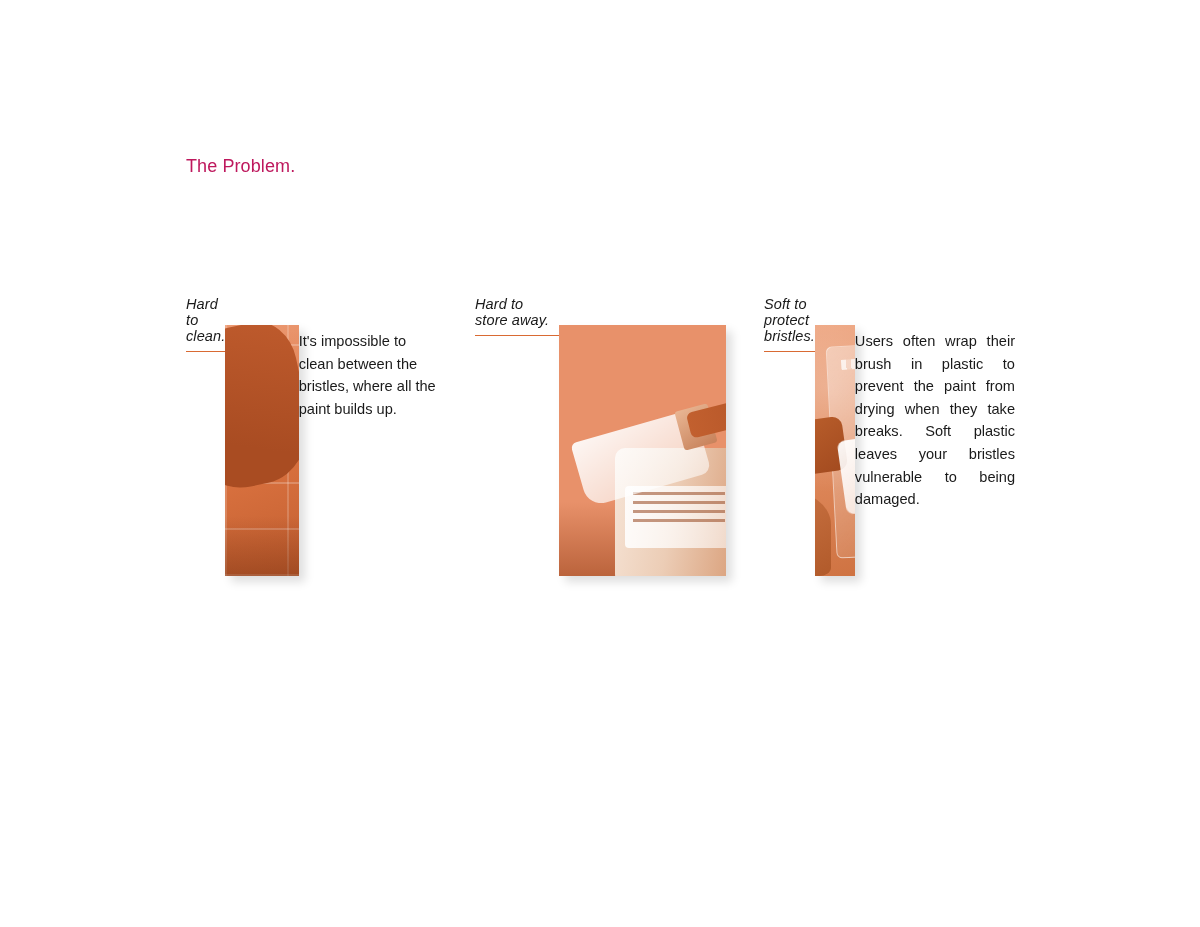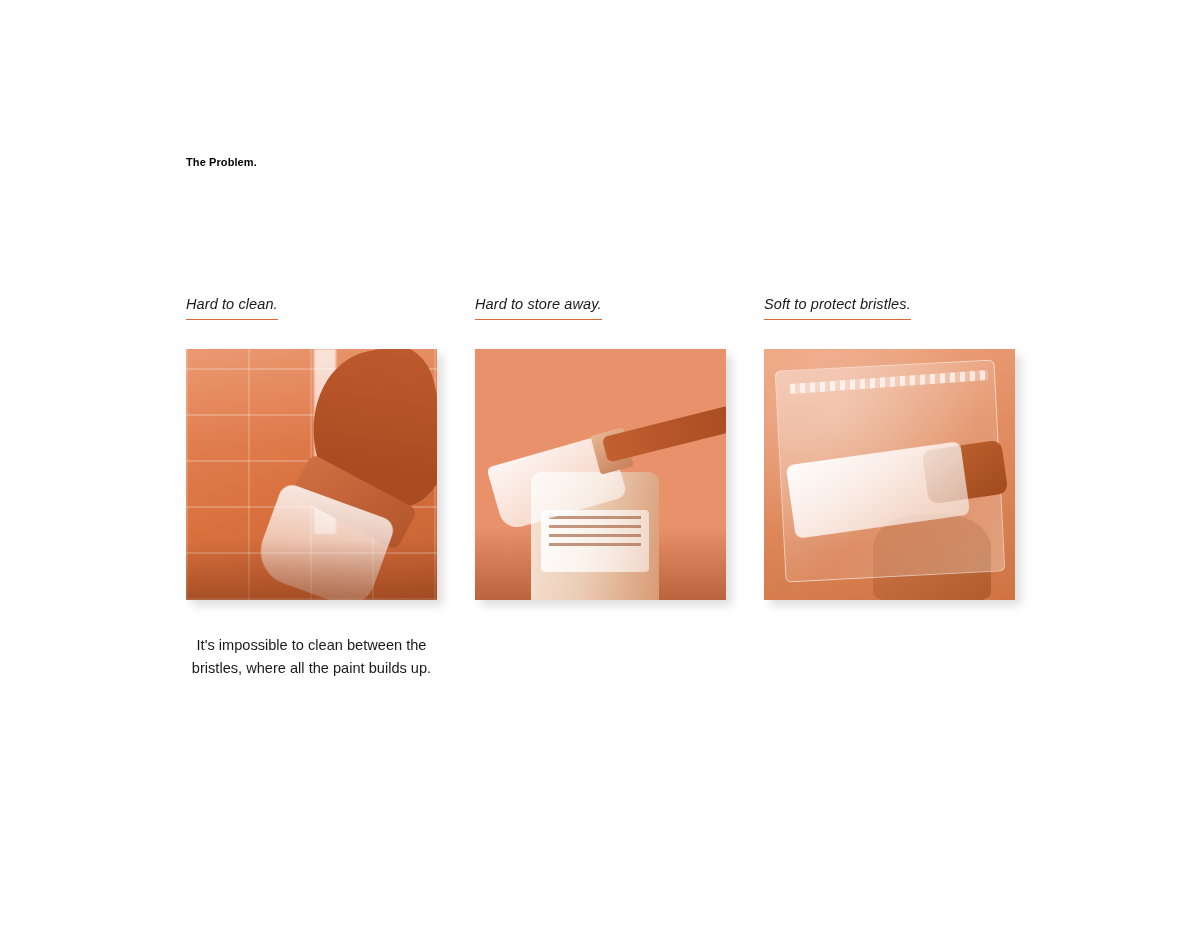--- a/index.html
+++ b/index.html
@@ -13,39 +13,39 @@
     position: relative;
     font-family: "Liberation Sans", sans-serif;
     color: #1a1a1a;
     overflow: hidden;
   }
 
   .page-title {
     position: absolute;
     left: 186px;
     top: 156px;
-    font-size: 11px;
-    font-weight: bold;
+    font-size: 18px;
+    font-weight: normal;
     letter-spacing: 0.1px;
-    color: #000000;
+    color: #be185d;
   }
 
   .columns {
     position: absolute;
     left: 186px;
     top: 296px;
     width: 830px;
     display: flex;
     gap: 38px;
   }
 
   .col {
     width: 251px;
     display: flex;
-    flex-direction: column;
+    flex-direction: row;
   }
 
   .col-heading {
     font-style: italic;
     font-size: 14.5px;
     color: #1a1a1a;
     padding-bottom: 7px;
     display: inline-block;
     align-self: flex-start;
     border-bottom: 1.6px solid #d96a33;
@@ -199,21 +199,21 @@
     border-radius: 40% 40% 10% 10%;
   }
 
   .caption {
     margin-top: 34px;
     font-size: 14.6px;
     line-height: 1.55;
     color: #1a1a1a;
     text-align: justify;
   }
-  .caption.left-align { text-align: center; }
+  .caption.left-align { text-align: left; }
 </style>
 </head>
 <body>
 
 <div class="page-title">The Problem.</div>
 
 <div class="columns">
 
   <div class="col">
     <div class="col-heading">Hard to clean.</div>
@@ -246,15 +246,16 @@
 
   <div class="col">
     <div class="col-heading">Soft to protect bristles.</div>
     <div class="photo ph3">
       <div class="fingers"></div>
       <div class="bag"></div>
       <div class="zip"></div>
       <div class="handle3"></div>
       <div class="brush3"></div>
     </div>
+    <div class="caption">Users often wrap their brush in plastic to prevent the paint from drying when they take breaks. Soft plastic leaves your bristles vulnerable to being damaged.</div>
   </div>
 
 </div>
 
 </body></html>

